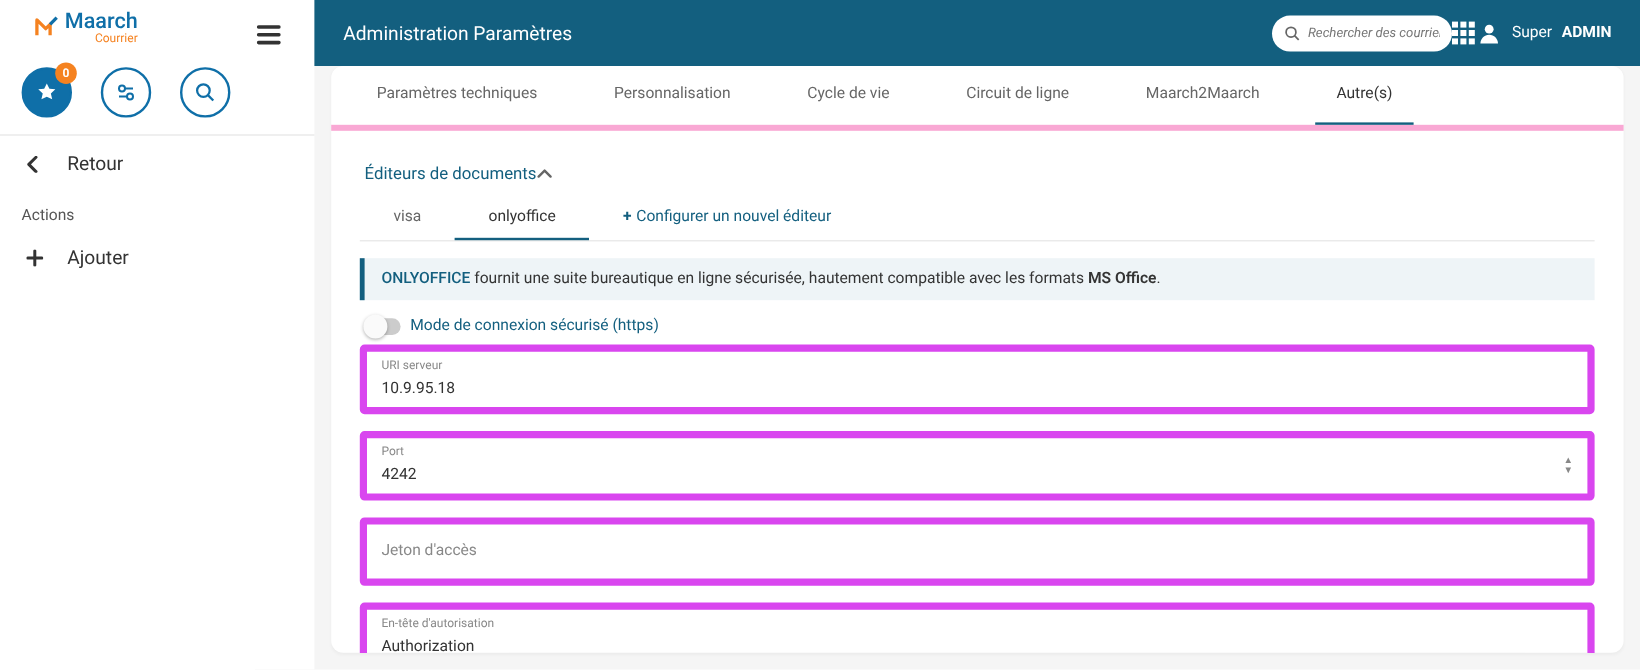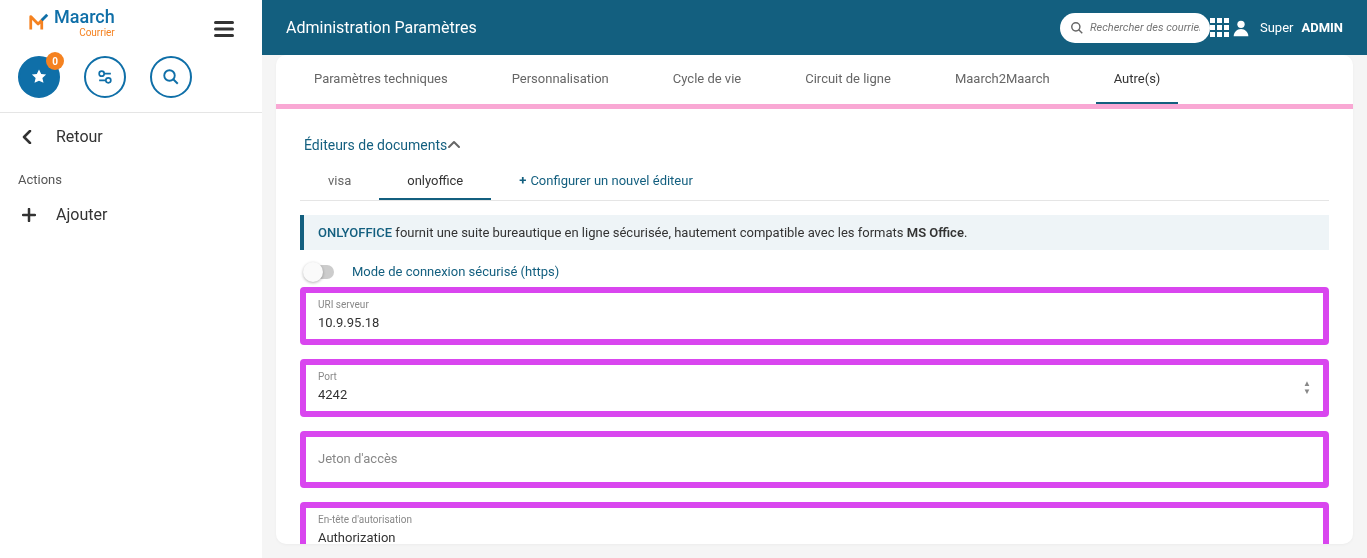--- a/index.html
+++ b/index.html
@@ -54,21 +54,21 @@
   .subtabs { display: flex; border-bottom: 1px solid #e5e5e5; }
   .subtab { padding: 10px 28px; font-size: 13px; color: #666; cursor: pointer; border-bottom: 2px solid transparent; }
   .subtab.active { border-bottom-color: #135f7f; color:#333; }
   .subtab.link { color: #135f7f; }
   .subtab.link .plus { font-weight: bold; margin-right:4px; }
   
   .info-banner { background: #eef4f7; border-left: 4px solid #135f7f; padding: 10px 14px; margin: 14px 0; font-size: 13px; color: #333; }
   .info-banner .hl { color: #135f7f; font-weight: 500; }
   .info-banner .bold { font-weight: 600; color:#333;}
   
-  .toggle-row { display: flex; align-items: center; gap: 18px; margin: 6px 0 8px 4px; }
+  .toggle-row { display: flex; align-items: center; gap: 8px; margin: 6px 0 8px 4px; }
   .toggle { width: 30px; height: 14px; background: #ccc; border-radius: 7px; position: relative; cursor:pointer;}
   .toggle::after { content:''; position:absolute; left:-1px; top:-3px; width:20px; height:20px; background:#fafafa; border-radius:50%; box-shadow:0 1px 3px rgba(0,0,0,0.3);}
   .toggle-label { color: #135f7f; font-size: 13px; }
   
   .field { border: 6px solid #d946ef; border-radius: 4px; margin: 6px 0 14px 0; padding: 6px 12px 8px 12px; position: relative; }
   .field-label { font-size: 10px; color: #888; display:block; margin-bottom:2px;}
   .field-label.placeholder { font-size: 13px; color:#888; }
   .field-value { font-size: 13px; color: #333; border:none; outline:none; width:100%; background:transparent;}
   .field.empty .field-label { font-size:13px; }
   .stepper { position:absolute; right:8px; top:50%; transform:translateY(-50%); width:12px; height:18px; display:flex; flex-direction:column; justify-content:center; color:#888; font-size:8px; line-height:8px; cursor:pointer;}

